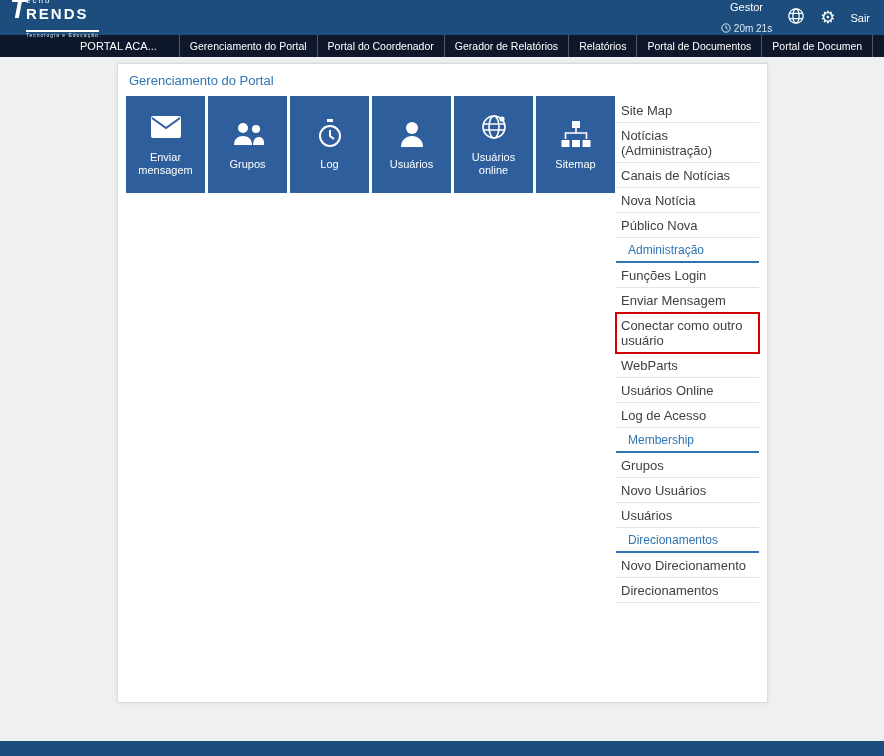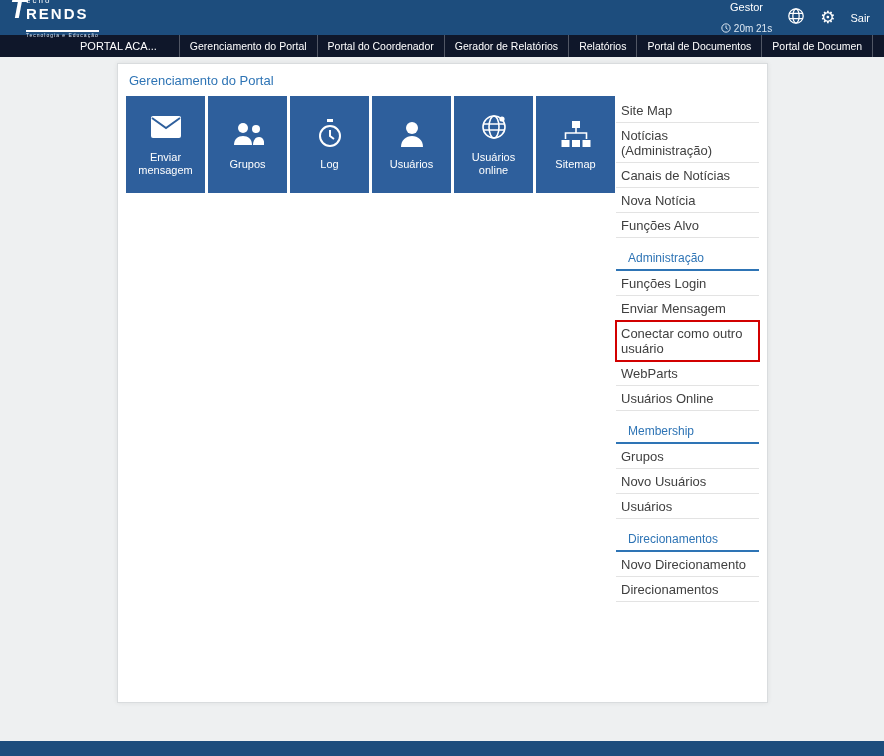--- a/index.html
+++ b/index.html
@@ -60,21 +60,21 @@
   .tile {
     width:79px; height:97px; background:#2e5f9c; color:#fff;
     display:flex; flex-direction:column; align-items:center; justify-content:center;
     gap:9px; cursor:pointer; text-align:center;
   }
   .tile-icon { display:flex; align-items:center; justify-content:center; height:30px; }
   .tile-label { font-size:11px; line-height:13px; padding:0 3px; }
 
   
   .sidebar { width:143px; flex-shrink:0; }
-  .side-section { margin-top:10px; }
+  .side-section { margin-top:2px; }
   .side-section:first-child { margin-top:2px; }
   .side-title { color:#2e74b5; font-size:12px; padding:3px 0 4px 12px; border-bottom:2px solid #2e74b5; }
   .side-item {
     font-size:13px; color:#404040;
     padding:5px 4px 4px 5px;
     border-bottom:1px solid #e3e3e3;
     cursor:pointer;
   }
   .side-item.highlight { outline:2px solid #d20000; outline-offset:-1px; }
 
@@ -201,30 +201,31 @@
         </div>
       </div>
 
       <div class="sidebar">
 
         <div class="side-section">
           <div class="side-item">Site Map</div>
           <div class="side-item">Notícias (Administração)</div>
           <div class="side-item">Canais de Notícias</div>
           <div class="side-item">Nova Notícia</div>
-          <div class="side-item">Funções Alvo</div>
+          <div class="side-item">Público Nova</div>
         </div>
 
         <div class="side-section">
           <div class="side-title">Administração</div>
           <div class="side-item">Funções Login</div>
           <div class="side-item">Enviar Mensagem</div>
           <div class="side-item highlight">Conectar como outro usuário</div>
           <div class="side-item">WebParts</div>
           <div class="side-item">Usuários Online</div>
+          <div class="side-item">Log de Acesso</div>
         </div>
 
         <div class="side-section">
           <div class="side-title">Membership</div>
           <div class="side-item">Grupos</div>
           <div class="side-item">Novo Usuários</div>
           <div class="side-item">Usuários</div>
         </div>
 
         <div class="side-section">

